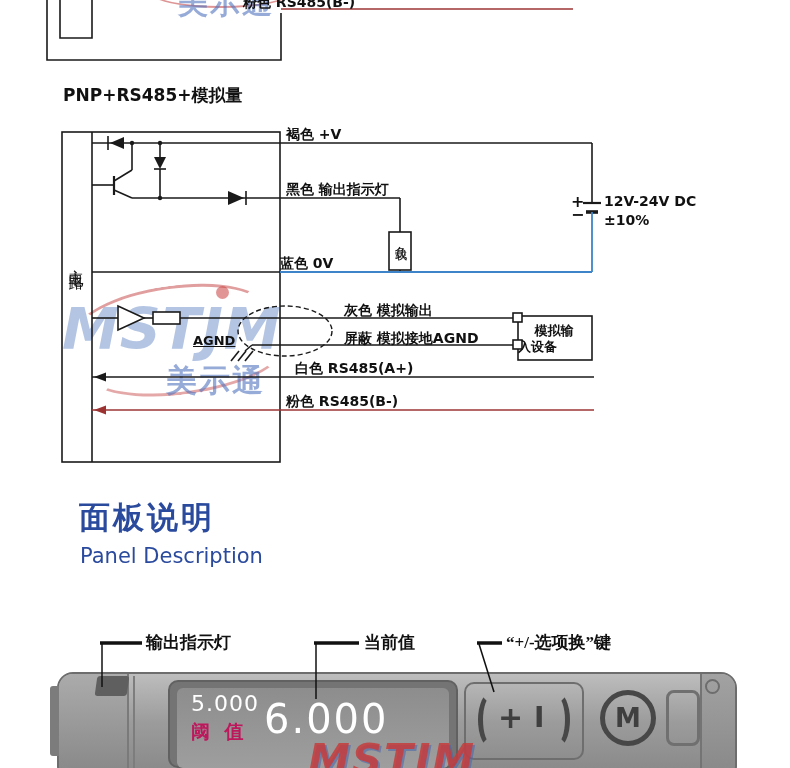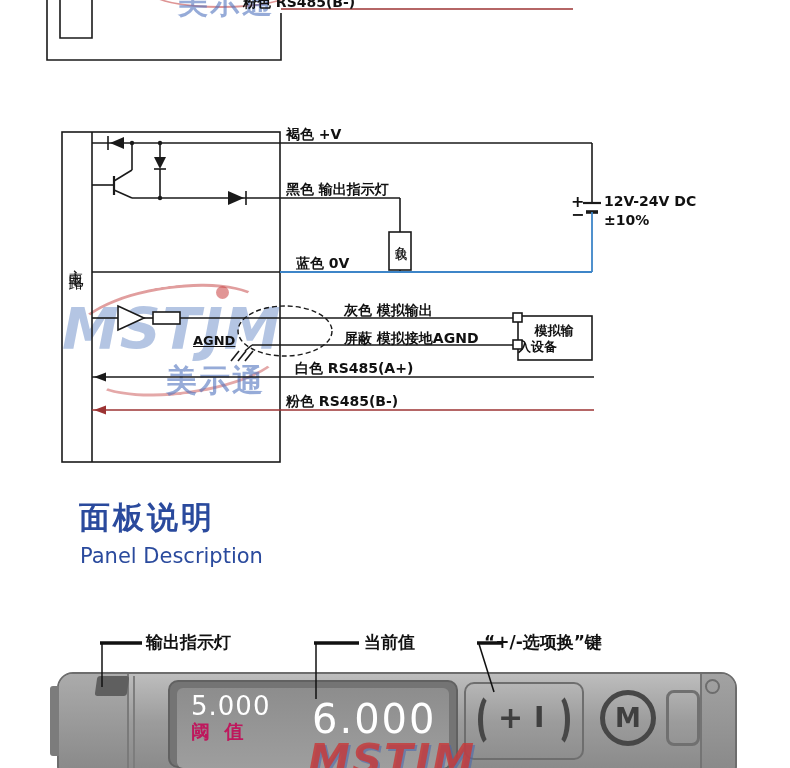--- a/index.html
+++ b/index.html
@@ -14,21 +14,21 @@
   .top-wire-label { left:243px; top:-6px; }
   .twm-cn { left:178px; top:-17px; font-size:30px; font-weight:bold; color:rgba(80,115,190,.6); z-index:2; letter-spacing:2px; }
   .twm-arc { left:150px; top:-24px; width:142px; height:32px; border:2.5px solid transparent;
              border-bottom-color:rgba(195,62,62,.55); border-radius:50%; z-index:2; }
 
   
   .diagram-title { left:63px; top:84px; font-size:17px; }
   .vt-main { left:66px; top:257px; font-size:15px; font-weight:normal; }
   .lbl-v    { left:286px; top:126px; }
   .lbl-ctrl { left:286px; top:181px; }
-  .lbl-0v   { left:296px; top:255px; }
+  .lbl-0v   { left:280px; top:255px; }
   .lbl-gray { left:344px; top:302px; }
   .lbl-shield { left:344px; top:330px; }
   .lbl-a    { left:271px; top:360px;margin-left:24px; }
   .lbl-b    { left:286px; top:393px; }
   .lbl-agnd { left:193px; top:333px; font-size:13px;text-decoration:underline; }
   .vt-load  { left:392px; top:236px; font-size:12.5px; font-weight:normal; letter-spacing:2px; }
   .lbl-plus  { left:571px; top:192px; font-size:16px; }
   .lbl-minus { left:571px; top:205px; font-size:16px; }
   .lbl-pw1 { left:604px; top:193px; }
   .lbl-pw2 { left:604px; top:212px; }
@@ -46,39 +46,39 @@
                       border-bottom-color:rgba(195,62,62,.45); border-radius:50%; transform:rotate(-8deg); z-index:2; }
   .wm-dot { left:216px; top:286px; width:13px; height:13px; background:rgba(200,62,62,.55);
             border-radius:50%; z-index:2; }
 
   
   .sec-cn { left:79px; top:497px; font-size:31px; font-weight:bold; color:#2a4a9d; letter-spacing:3px; }
   .sec-en { left:80px; top:544px; font-size:21px; font-weight:500; color:#2a4a9d; }
 
   
   .co { font-size:17px; top:631px; }
-  .co1 { left:146px; } .co2 { left:364px; } .co3 { left:484px; }
+  .co1 { left:146px; } .co2 { left:364px; } .co3 { left:506px;font-family:Liberation Serif, serif; }
 
   
   .dev { position:absolute; z-index:1; }
   #device-body { left:57px; top:672px; width:680px; height:110px; border-radius:16px;
     background:linear-gradient(180deg,#bdbdbd,#9c9c9c 45%,#868686); border:2px solid #6d6d6d; }
   #device-clip { left:50px; top:686px; width:12px; height:70px; background:#7c7c7c; border-radius:3px; }
   #device-leftcap { left:59px; top:674px; width:70px; height:94px; border-radius:14px 0 0 14px;
     background:linear-gradient(180deg,#ababab,#8a8a8a); border-right:2px solid #7a7a7a; }
   #indicator { left:96px; top:676px; width:32px; height:20px; background:#5f5f5f;
     border-radius:3px; transform:skewX(-8deg); }
   .seam { top:676px; width:2px; height:92px; background:#7d7d7d; }
   #display-bezel { left:168px; top:680px; width:290px; height:88px; background:#747474;
     border-radius:10px; border:2px solid #616161; }
   #display-screen { left:177px; top:688px; width:272px; height:80px;
     background:linear-gradient(180deg,#8d8d8d,#9e9e9e); border-radius:6px; }
-  #disp-top   { left:191px; top:691px; font-size:26px; color:#fff; letter-spacing:1px; z-index:2; }
+  #disp-top   { left:191px; top:691px; font-size:22px; color:#fff; letter-spacing:1px; z-index:2; }
   #disp-label { left:191px; top:719px; font-size:19px; font-weight:bold; color:#be185d; letter-spacing:4px; z-index:2; }
-  #disp-value { left:264px; top:696px; font-size:40px; color:#fff; letter-spacing:2px; z-index:2;margin-left:48px; }
+  #disp-value { left:264px; top:696px; font-size:40px; color:#fff; letter-spacing:2px; z-index:2; }
   #btn-plate { left:464px; top:682px; width:120px; height:78px; border:2px solid #6e6e6e;
     border-radius:10px; }
   .bracket { top:692px; width:26px; height:56px; border:5px solid transparent; border-radius:50%; z-index:2; }
   #br-l { left:478px; border-left-color:#474747; }
   #br-r { left:544px; border-right-color:#474747; }
   #btn-plus { left:498px; top:700px; font-size:30px; font-weight:bold; color:#3f3f3f; z-index:2; }
   #btn-i    { left:534px; top:701px; font-size:28px; font-weight:bold; color:#3f3f3f; z-index:2; }
   #btn-m { left:600px; top:690px; width:56px; height:56px; border:5px solid #474747; border-radius:50%;
     display:flex; align-items:center; justify-content:center; font-size:26px; font-weight:bold;
     color:#3f3f3f; z-index:2; }
@@ -183,20 +183,21 @@
     <g stroke="#111111">
       <line x1="100" y1="643" x2="142" y2="643" stroke-width="3.5"></line>
       <line x1="314" y1="643" x2="359" y2="643" stroke-width="3.5"></line>
       <line x1="477" y1="643" x2="502" y2="643" stroke-width="3.5"></line>
       <line x1="102" y1="644" x2="102" y2="687" stroke-width="1.5"></line>
       <line x1="316" y1="644" x2="316" y2="699" stroke-width="1.5"></line>
       <line x1="479" y1="644" x2="494" y2="692" stroke-width="1.5"></line>
     </g>
   </svg>
 
+  <div class="lbl diagram-title">PNP+RS485+模拟量</div>
   <div class="lbl vt vt-main">主电路</div>
   <div class="lbl lbl-v">褐色 +V</div>
   <div class="lbl lbl-ctrl">黑色 输出指示灯</div>
   <div class="lbl lbl-0v">蓝色 0V</div>
   <div class="lbl lbl-gray">灰色 模拟输出</div>
   <div class="lbl lbl-shield">屏蔽 模拟接地AGND</div>
   <div class="lbl lbl-a">白色 RS485(A+)</div>
   <div class="lbl lbl-b">粉色 RS485(B-)</div>
   <div class="lbl lbl-agnd">AGND</div>
   <div class="lbl vt vt-load">负载</div>

